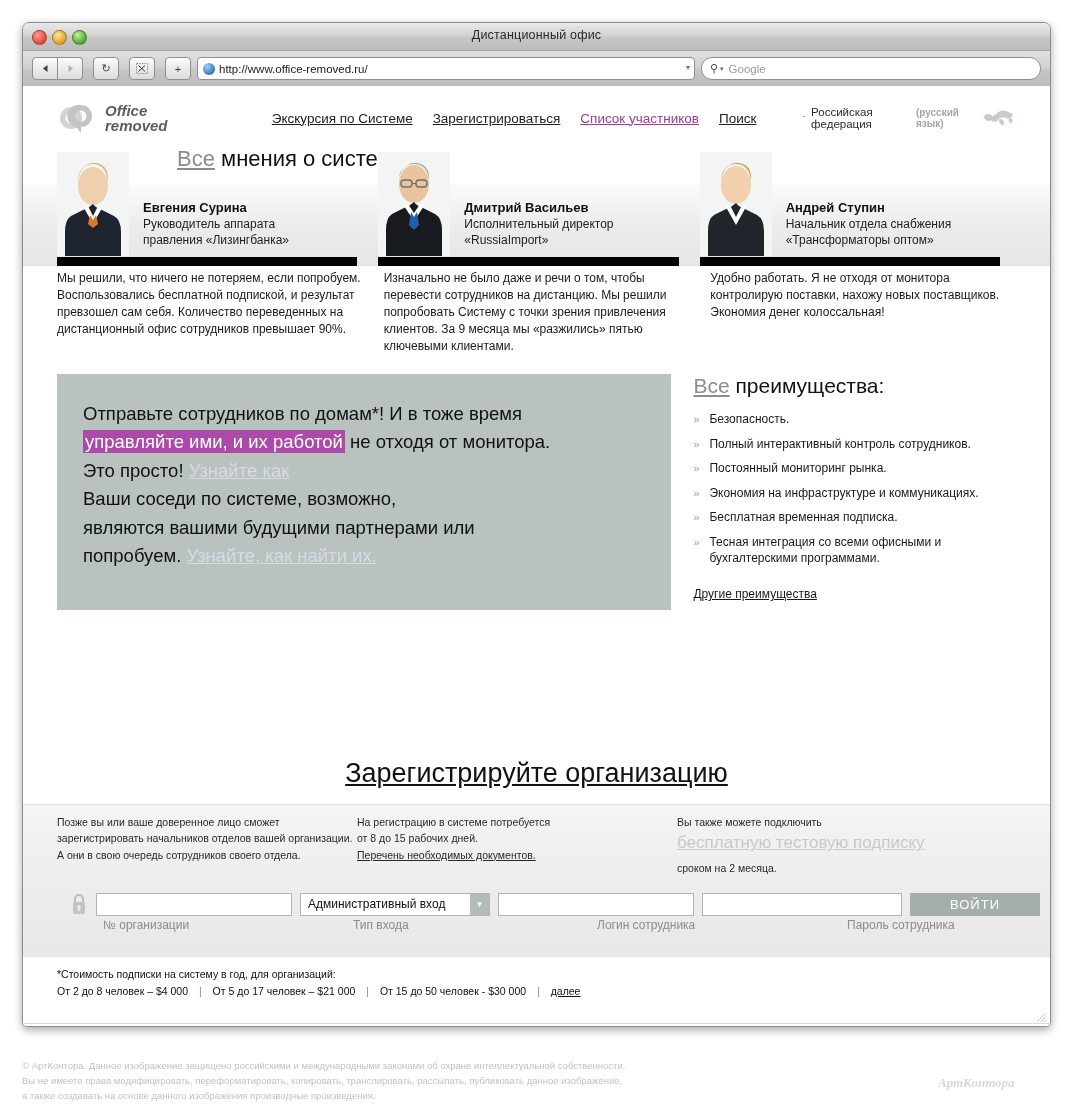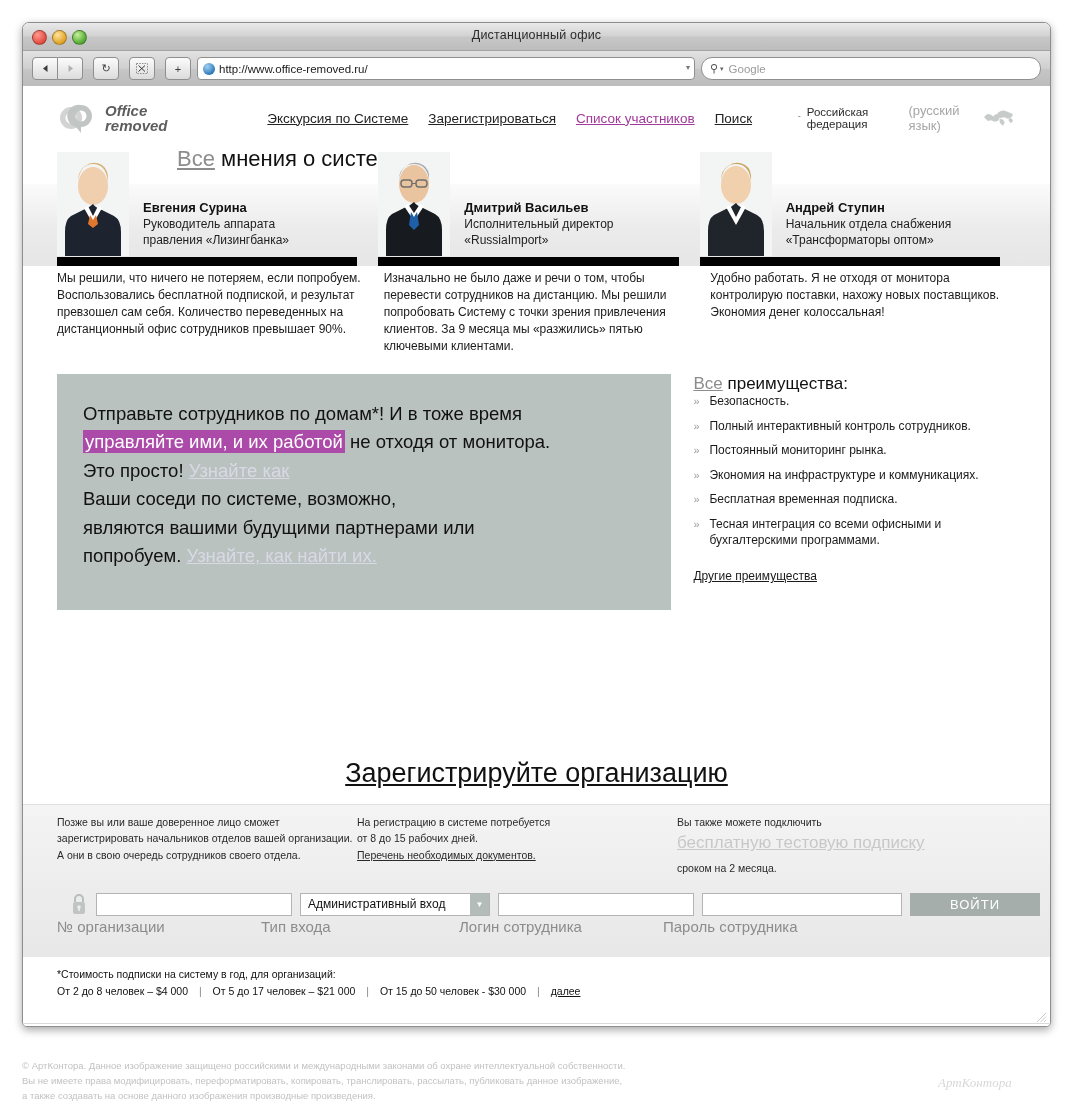--- a/index.html
+++ b/index.html
@@ -78,21 +78,21 @@
   .logo{display:flex;align-items:center;gap:8px;width:190px;}
   .logo-mark{width:40px;height:30px;position:relative;opacity:.85;}
   .logo-word{line-height:1.02;}
   .logo-word div{font-size:15px;font-style:italic;font-weight:bold;color:#5d5d5d;}
   .nav{display:flex;gap:20px;margin-left:16px;}
   .nav a{font-size:13.5px;color:#222;text-decoration:underline;white-space:nowrap;}
   .nav a.hovered{color:#a13a9b;text-decoration-color:#a13a9b;}
   .lang{margin-left:auto;display:flex;align-items:center;gap:6px;}
   .lang .caret{font-size:8px;color:#555;}
   .lang .country{font-size:11.5px;color:#2b2b2b;}
-  .lang .native{font-size:13px;color:#a6a6a6;}
+  .lang .native{font-size:10px;color:#a6a6a6;font-weight:bold;}
   .globe{width:46px;height:26px;opacity:.55;}
   .cursor{position:absolute;left:566px;top:117px;width:22px;height:26px;pointer-events:none;}
 
   
   .opinions-title{padding:0 34px;margin-top:-4px;}
   .opinions-title .h{font-size:22px;color:#111;font-weight:normal;margin-left:120px;}
   .opinions-title .all{color:#8c8c8c;text-decoration:underline;}
   .testi-band{
     margin-top:12px;height:82px;
     background:linear-gradient(to bottom,#fbfbfb 0%,#ebebeb 55%,#e6e6e6 100%);
@@ -115,21 +115,21 @@
   
   .promo-wrap{position:absolute;left:0;top:288px;right:0;padding:0 34px;display:flex;}
   .promo{
     width:628px;height:236px;background:#b9c2bf;
     padding:26px 0 0 26px;box-sizing:border-box;
   }
   .promo p{margin:0;font-size:18.5px;color:#111;line-height:1.54;}
   .hl{background:#ab4aa8;color:#fff;padding:1px 2px;}
   .promo a{color:#d9d9e6;text-decoration:underline;}
   .adv{margin-left:22px;width:330px;}
-  .adv-h{font-size:17px;color:#111;}
+  .adv-h{font-size:21px;color:#111;margin-bottom:14px;}
   .adv-h .all{color:#8c8c8c;text-decoration:underline;}
   .adv ul{list-style:none;margin:0;padding:0;}
   .adv li{font-size:12px;color:#1a1a1a;line-height:1.3;margin-bottom:9px;position:relative;padding-left:16px;}
   .adv li:before{content:"\00BB";position:absolute;left:0;top:0;color:#9b9b9b;font-size:11px;}
   .adv-more{display:inline-block;margin-top:12px;font-size:12px;color:#1a1a1a;text-decoration:underline;}
 
   
   .reg-h{position:absolute;left:0;top:672px;right:0;text-align:center;}
   .reg-h span{font-size:27px;color:#111;text-decoration:underline;font-weight:normal;}
   .reg-band{position:absolute;left:0;top:718px;right:0;height:152px;
@@ -154,37 +154,37 @@
     width:190px;height:23px;background:#fff;border:1px solid #b4b4b4;box-sizing:border-box;
     display:flex;align-items:center;padding-left:7px;font-size:12px;color:#111;position:relative;
   }
   .sel-arrow{position:absolute;right:0;top:0;width:19px;height:21px;background:#b3bcb9;
     display:flex;align-items:center;justify-content:center;color:#fff;font-size:8px;}
   .enter{
     width:130px;height:23px;background:#a5aeab;display:flex;align-items:center;justify-content:center;
     color:#fff;font-size:13px;letter-spacing:1px;border:none;
   }
   .labels{position:absolute;left:34px;top:832px;display:flex;}
-  .labels span{font-size:15px;color:#8c8c8c;}
+  .labels span{font-size:12px;color:#8c8c8c;margin-left:46px;}
 
   
   .pricing{position:absolute;left:0;top:882px;right:10px;padding:0 34px;}
   .pricing .p1{font-size:10.5px;color:#111;margin-bottom:5px;}
   .pricing .p2{font-size:10.5px;color:#111;}
   .pricing .p2 .sep{color:#888;padding:0 8px;}
   .pricing .p2 a{color:#111;text-decoration:underline;}
 
   .footline{position:absolute;left:0;top:937px;right:0;height:1px;background:#d9d9d9;}
 
   .resizer{position:absolute;right:3px;bottom:3px;width:11px;height:11px;opacity:.45;}
 
   
   .disclaimer{position:absolute;left:22px;top:1058px;width:720px;
     font-size:9.5px;color:#c2c2c2;line-height:1.6;}
-  .wm{position:absolute;left:938px;top:1075px;font-size:13px;font-weight:normal;font-style:italic;
+  .wm{position:absolute;left:938px;top:1075px;font-size:13px;font-weight:bold;font-style:italic;
       color:#d8d8d8;font-family:"Liberation Serif",serif;}
 </style>
 </head>
 <body>
 
 <div class="browser-window">
 
   <div class="titlebar">
     <div class="traffic">
       <div class="light l-red"></div>

